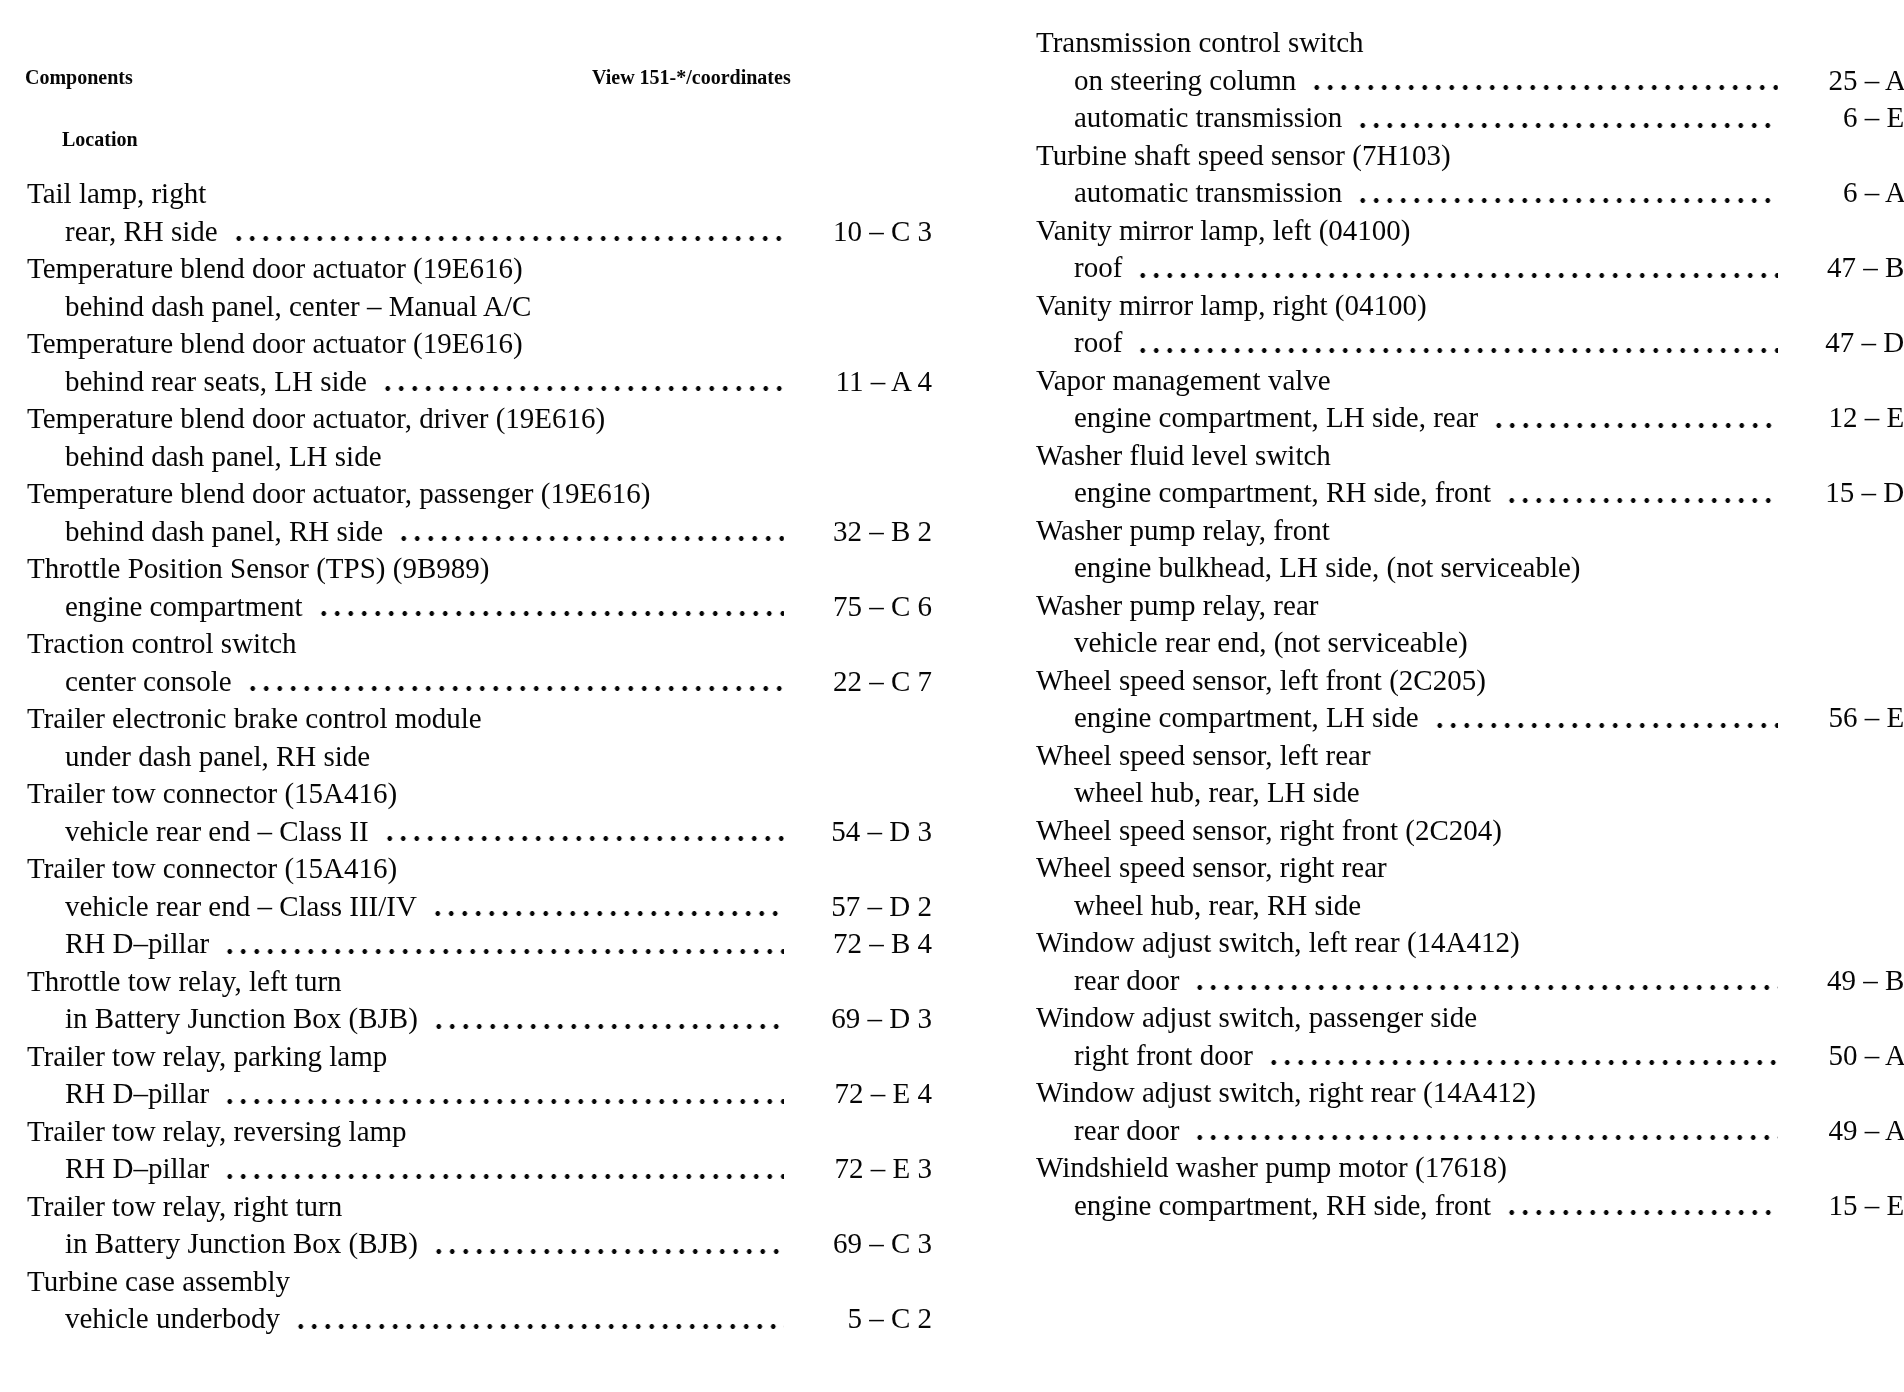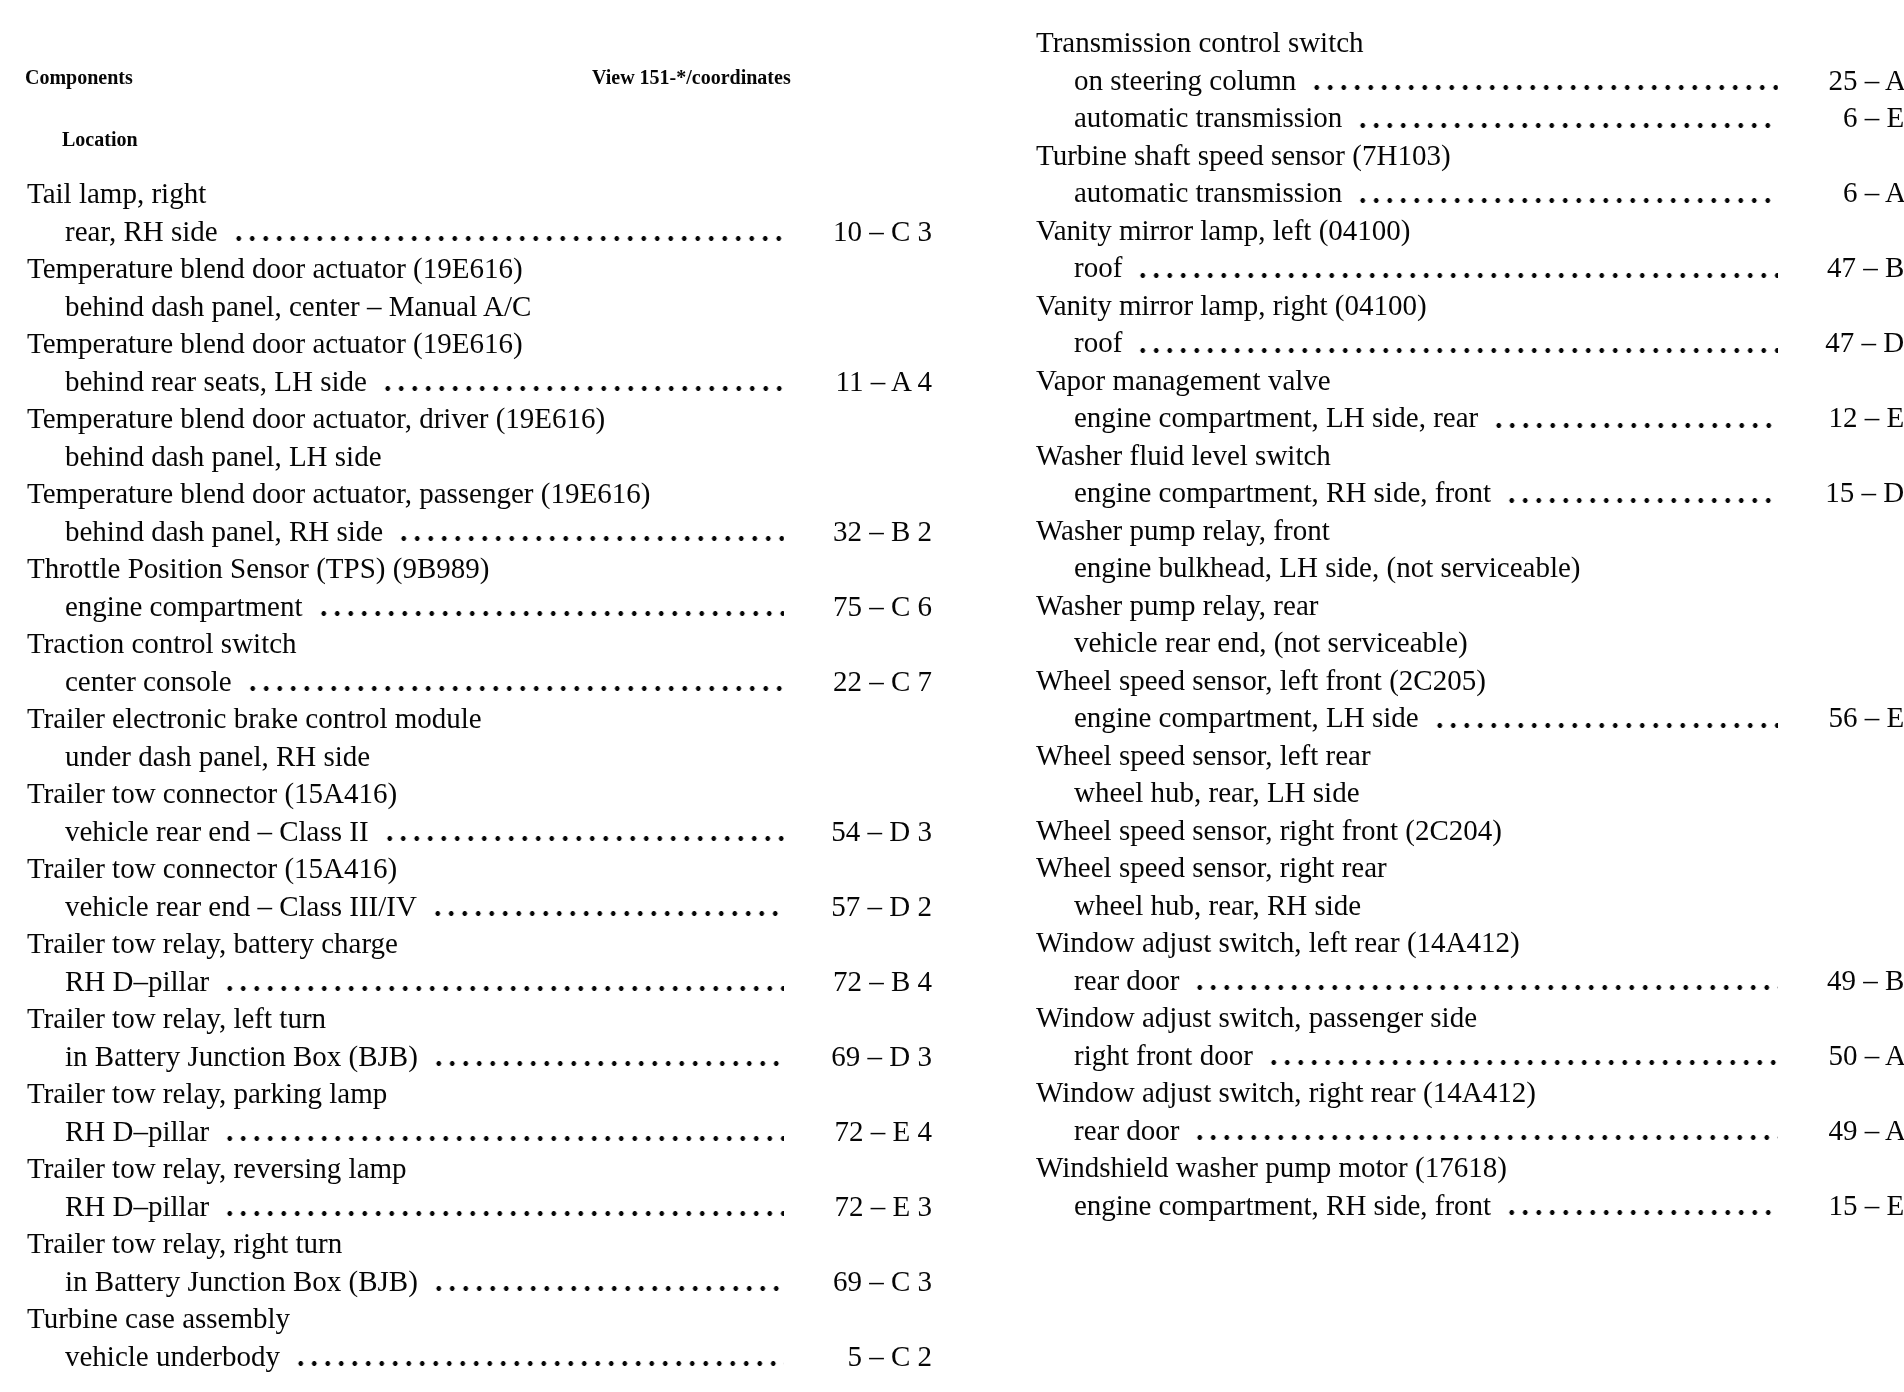--- a/index.html
+++ b/index.html
@@ -159,30 +159,29 @@
   <div class="entry">
     <div class="entry-name">Trailer tow connector (15A416)</div>
     <div class="entry-loc">
       <span class="loc-text">vehicle rear end – Class III/IV</span>
       <span class="dots"></span>
       <span class="coord">57 – D 2</span>
     </div>
   </div>
 
   <div class="entry">
-    <div class="entry-name">Trailer tow relay, battery charge</div>
     <div class="entry-loc">
       <span class="loc-text">RH D–pillar</span>
       <span class="dots"></span>
       <span class="coord">72 – B 4</span>
     </div>
   </div>
 
   <div class="entry">
-    <div class="entry-name">Trailer tow relay, left turn</div>
+    <div class="entry-name">Throttle tow relay, left turn</div>
     <div class="entry-loc">
       <span class="loc-text">in Battery Junction Box (BJB)</span>
       <span class="dots"></span>
       <span class="coord">69 – D 3</span>
     </div>
   </div>
 
   <div class="entry">
     <div class="entry-name">Trailer tow relay, parking lamp</div>
     <div class="entry-loc">

